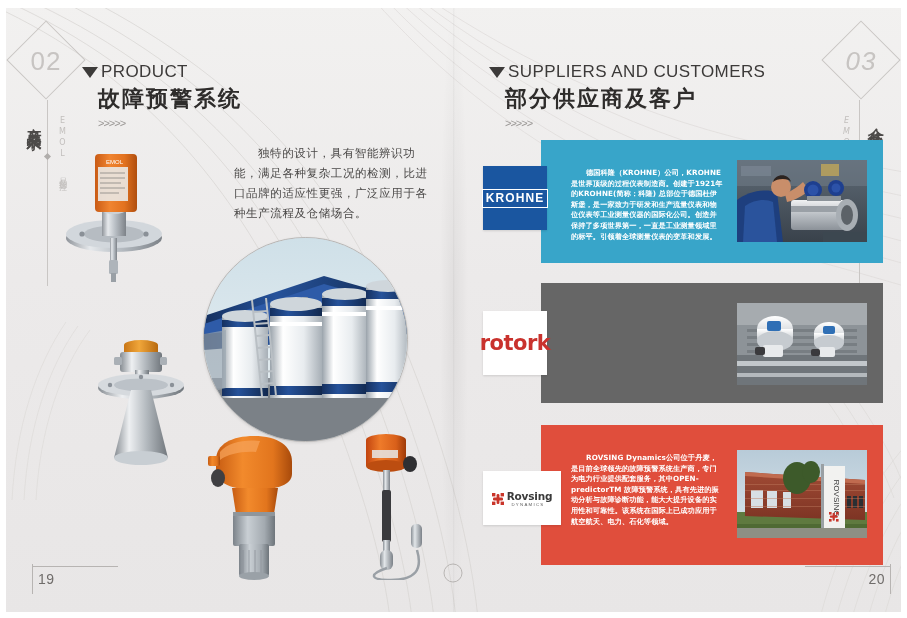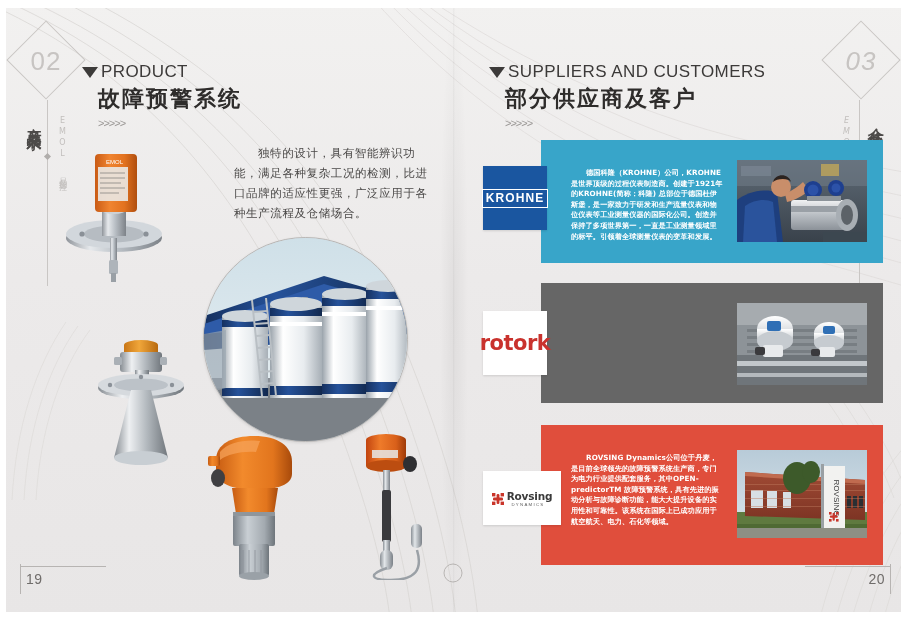--- a/index.html
+++ b/index.html
@@ -441,21 +441,21 @@
       <rect x="27" y="22" width="26" height="8" fill="#e4e1dd" opacity="0.9"></rect>
       <ellipse cx="65" cy="36" rx="7" ry="8" fill="#2f2f32"></ellipse>
       <rect x="38" y="42" width="7" height="22" fill="url(#rod4)"></rect>
       <rect x="37" y="62" width="9" height="52" rx="2" fill="#3a3a3d"></rect>
       <rect x="38" y="112" width="7" height="12" fill="url(#rod4)"></rect>
       <rect x="35" y="122" width="13" height="20" rx="6" fill="url(#rod4)"></rect>
       <rect x="66" y="96" width="11" height="24" rx="5" fill="url(#rod4)"></rect>
       <path d="M42,140 C24,146 24,152 46,152 C70,152 78,142 72,122" fill="none" stroke="#9aa0a6" stroke-width="2.5"></path>
     </svg>
 
-    <div class="pnum-wrap p-left" style="left:4px; width:130px;">
+    <div class="pnum-wrap p-left" style="left:16px; width:130px;">
       <div class="pnum-line"></div>
       <div class="pnum-vline"></div>
       <div class="pnum">19</div>
     </div>
   </div>
 
   <div class="page page-right">
 
     <div class="side-marker side-right">
       <div class="diamond"></div>

